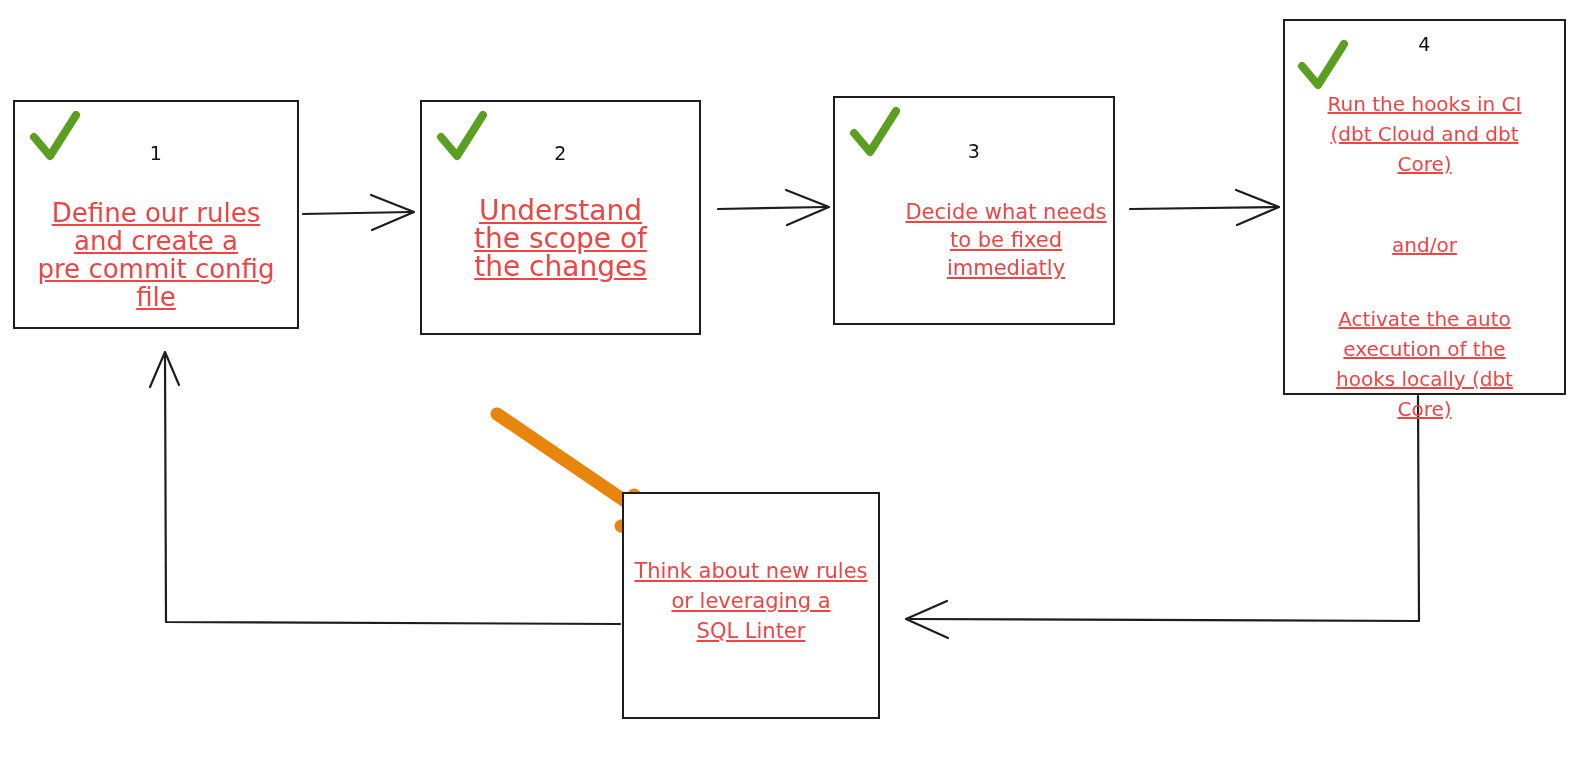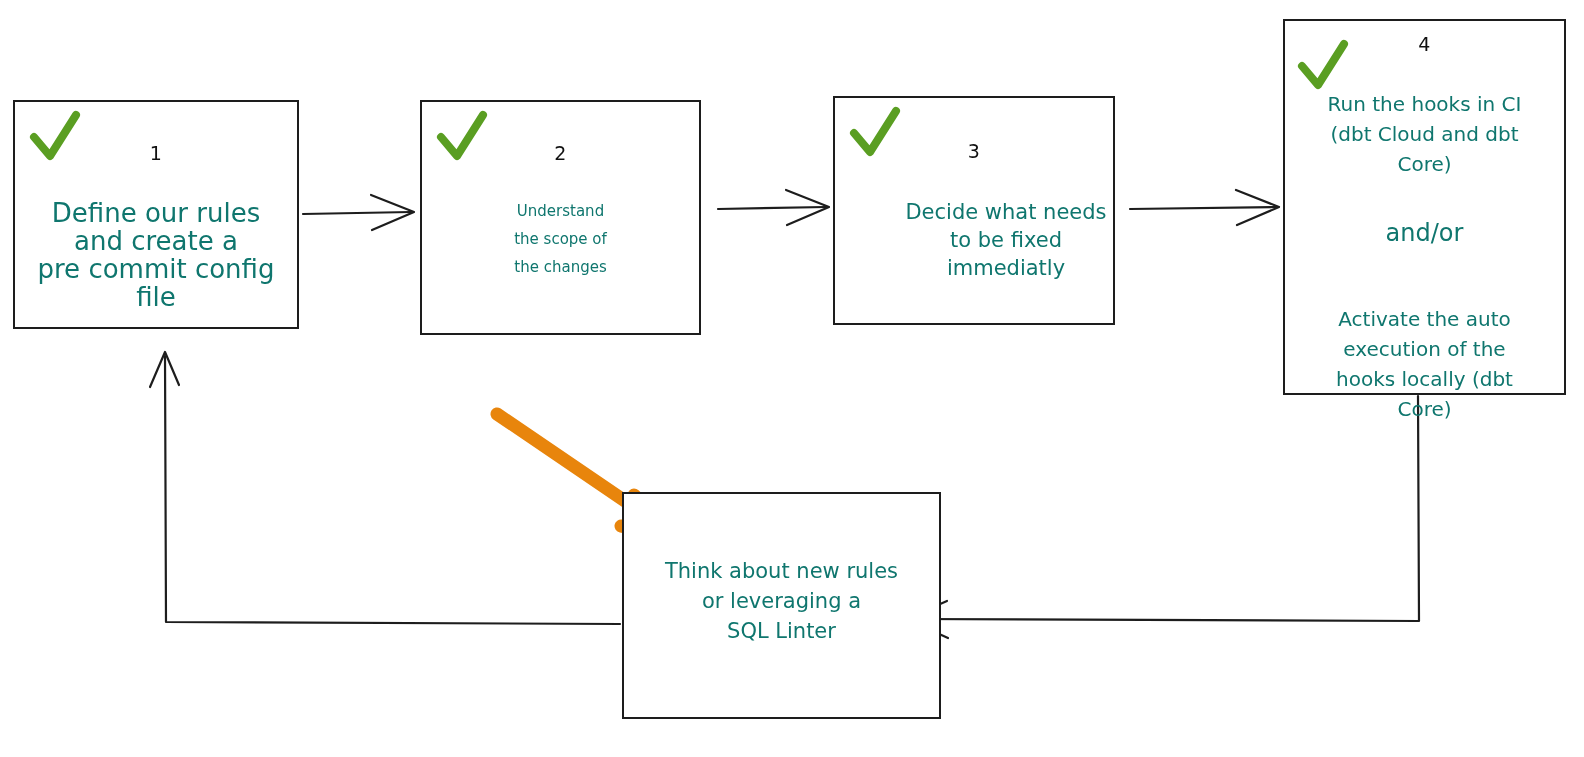--- a/index.html
+++ b/index.html
@@ -52,48 +52,49 @@
     text-align: center;
     color: #111111;
     font-family: "DejaVu Sans", sans-serif;
     font-size: 19px;
     letter-spacing: 0.5px;
   }
   .node-text {
     position: absolute;
     width: 100%;
     text-align: center;
-    color: #0f766e;
+    color: #ef4444;
     font-family: "DejaVu Sans", sans-serif;
     font-size: 20px;
     line-height: 28px;
     white-space: pre-line;
     padding: 0 8px;
     box-sizing: border-box;
+    text-decoration: underline;
   }
 
   
   #node-1 { left: 13px;   top: 100px; width: 286px; height: 229px; }
   #node-2 { left: 420px;  top: 100px; width: 281px; height: 235px; }
   #node-3 { left: 833px;  top: 96px;  width: 282px; height: 229px; }
   #node-4 { left: 1283px; top: 19px;  width: 283px; height: 376px; }
-  #node-5 { left: 622px;  top: 492px; width: 319px; height: 227px; }
+  #node-5 { left: 622px;  top: 492px; width: 258px; height: 227px; }
 
   #node-1 .node-num { top: 40px; }
   #node-1 .node-text { top: 97px; font-size: 26px; }
 
   #node-2 .node-num { top: 40px; }
-  #node-2 .node-text { top: 95px; font-size: 15px; }
+  #node-2 .node-text { top: 95px; font-size: 28px; }
 
   #node-3 .node-num { top: 42px; }
   #node-3 .node-text { top: 100px; font-size: 21px; margin-left: 32px; }
 
   #node-4 .node-num { top: 12px; }
   #node-4 .node-text.t1 { top: 68px; font-size: 20px; line-height: 30px; }
-  #node-4 .node-text.t2 { top: 198px; font-size: 24px; }
+  #node-4 .node-text.t2 { top: 210px; font-size: 20px; }
   #node-4 .node-text.t3 { top: 249px; font-size: 20px; line-height: 30px; margin-top: 34px; }
   #node-4 .check { left: 12px; top: 18px; }
 
   #node-5 .node-text { top: 62px; font-size: 21px; line-height: 30px; }
 </style>
 </head>
 <body>
 
 <div id="canvas">
 

